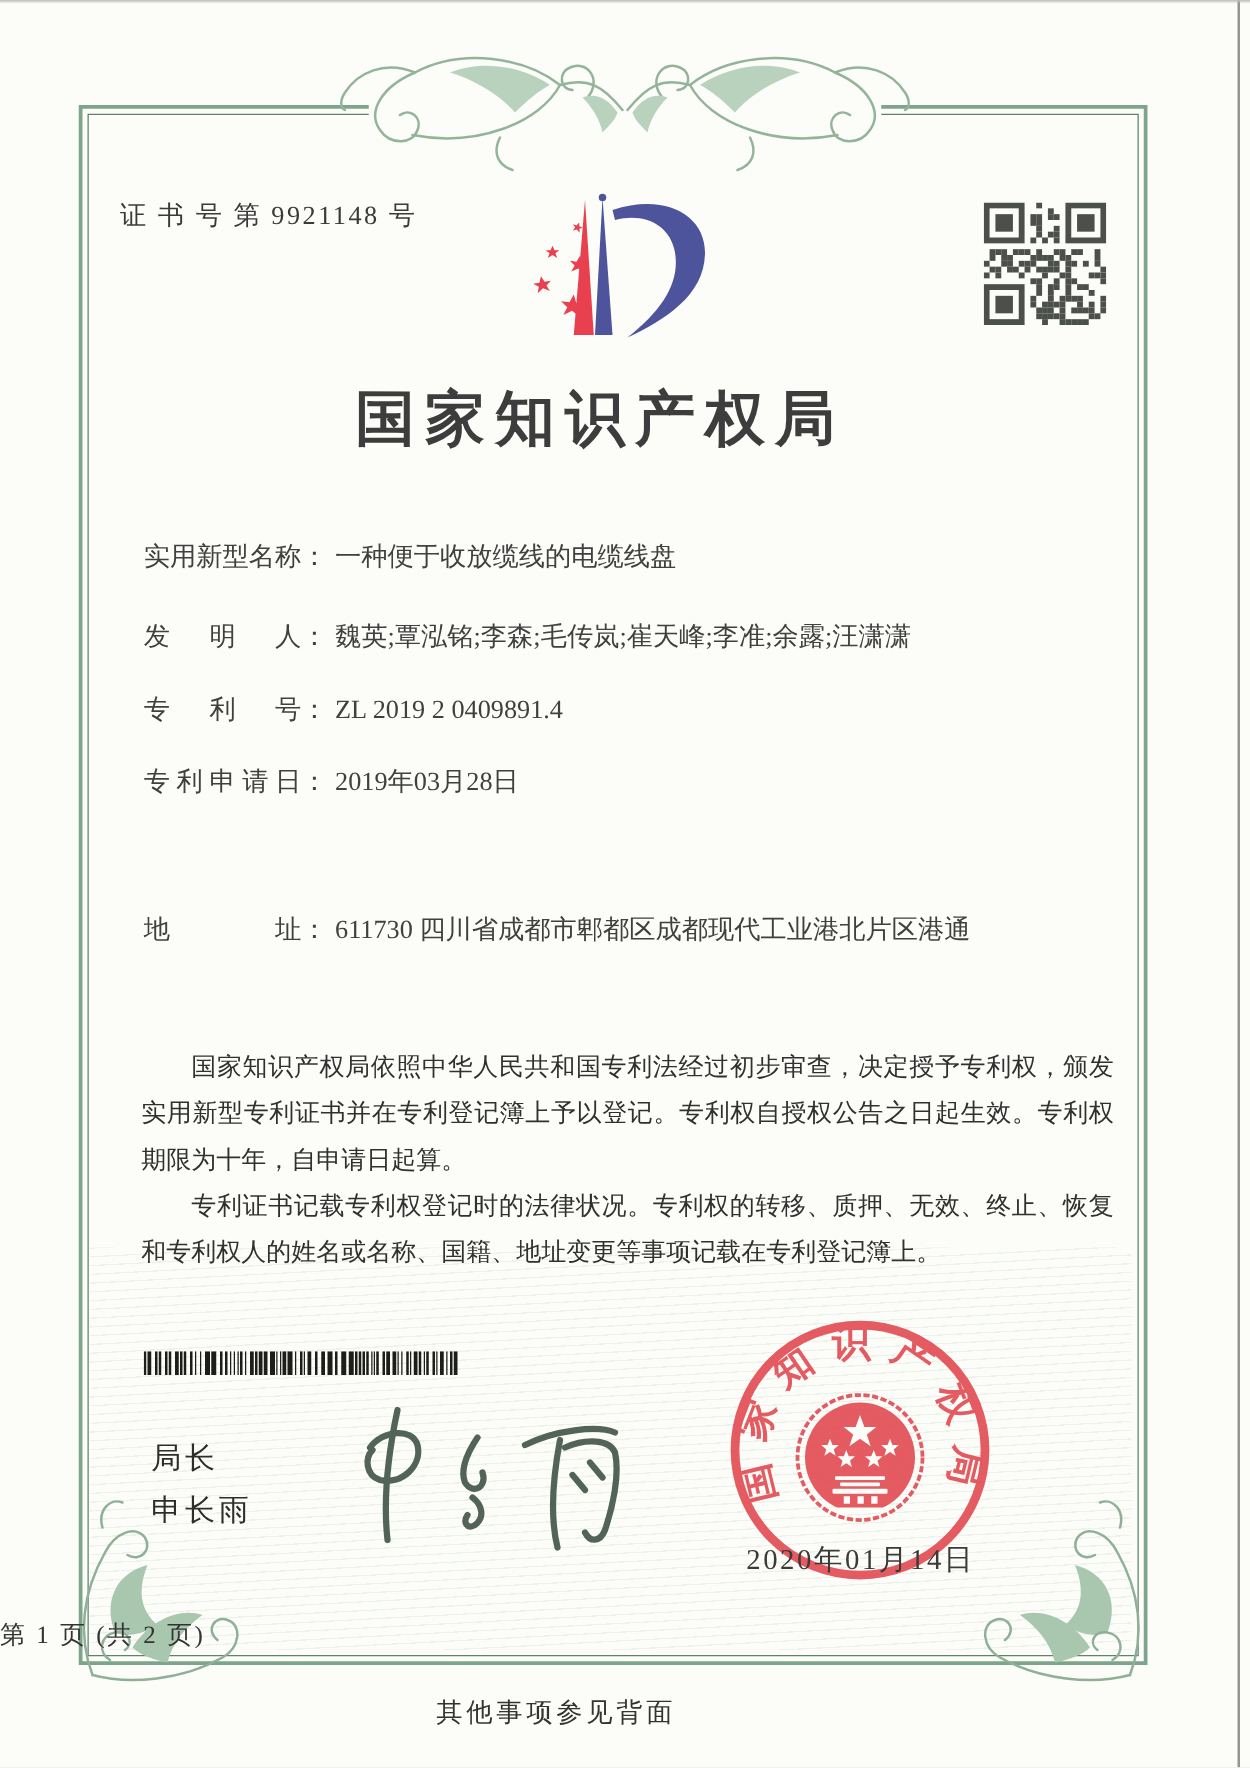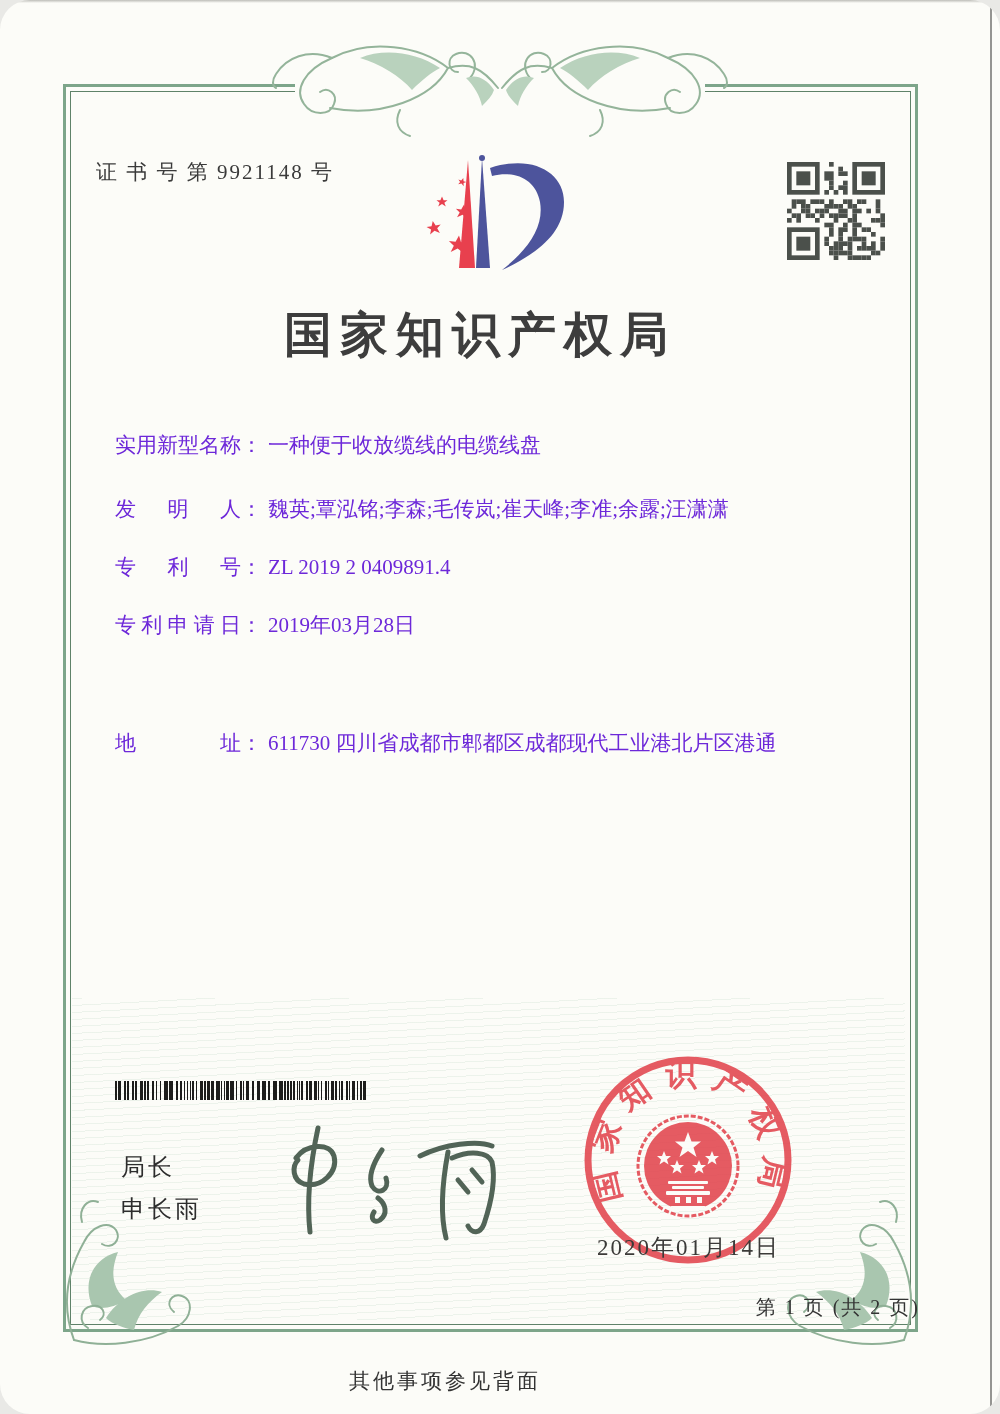--- a/index.html
+++ b/index.html
@@ -1,43 +1,43 @@
 <!DOCTYPE html>
 <html><head>
 <meta charset="utf-8">
 <style>
   html,body{margin:0;padding:0;background:#e9e9e6;}
   .paper{
     position:relative;width:1000px;height:1414px;margin:0 auto;
     background:#fcfcf8;overflow:hidden;
-    font-family:"Liberation Serif","DejaVu Serif",serif;color:#2f2f2f;border-radius:30px;
+    font-family:"Liberation Serif","DejaVu Serif",serif;color:#2f2f2f;
   }
   .scan-edge-right{position:absolute;top:0;right:8px;width:2px;height:1414px;background:#6a6a66;opacity:.7;}
   .scan-edge-top{position:absolute;top:0;left:0;width:100%;height:3px;background:linear-gradient(#bdbdb8,rgba(255,255,255,0));}
   .frame{position:absolute;left:63px;top:84px;width:849px;height:1242px;border:3px solid #7da58a;}
   .frame-inner{position:absolute;left:4px;top:4px;right:4px;bottom:4px;border:1px solid #5f8269;}
   .guilloche{
     position:absolute;left:72px;top:998px;width:833px;height:322px;
     background:repeating-linear-gradient(177deg,rgba(140,185,155,.14) 0 1px,rgba(255,255,255,0) 1px 7px);
     pointer-events:none;
   }
   .cert-no{position:absolute;left:96px;top:158px;font-size:21px;letter-spacing:2px;color:#3a3a3a;}
   .title{position:absolute;left:0;top:303px;width:960px;text-align:center;
     font-size:48px;font-weight:700;letter-spacing:8px;color:#3d3d3d;}
-  .frow{position:absolute;left:115px;font-size:21px;color:#6d28d9;width:790px;line-height:34px;}
+  .frow{position:absolute;left:115px;font-size:21px;color:#404040;width:790px;line-height:34px;}
   .flabel{display:inline-block;width:126px;text-align:justify;text-align-last:justify;vertical-align:top;}
   .fcolon{display:inline-block;vertical-align:top;}
   .fvalue{display:inline-block;margin-left:6px;vertical-align:top;max-width:640px;}
   .addr-l2{display:block;margin-left:0;}
   .grant2{position:absolute;left:373px;top:0;}
   .body-text{position:absolute;left:113px;top:836px;width:778px;font-size:20px;line-height:37px;text-align:justify;color:#303030;}
   .body-text p{margin:0;text-indent:2em;}
   .issuer{position:absolute;left:121px;top:1146px;font-family:Liberation Sans, sans-serif;font-size:24px;color:#2d2d2d;line-height:42px;letter-spacing:3px;}
-  .page-num{position:absolute;left:0;top:1294px;width:920px;text-align:right;font-size:20px;color:#333;letter-spacing:2px;}
-  .back-note{position:absolute;left:0;top:1356px;width:890px;text-align:center;font-size:21px;color:#333;letter-spacing:3px;margin-top:11px;}
+  .page-num{position:absolute;left:0;top:1294px;width:920px;text-align:left;font-size:20px;color:#333;letter-spacing:2px;}
+  .back-note{position:absolute;left:0;top:1356px;width:890px;text-align:center;font-size:21px;color:#333;letter-spacing:3px;}
   .seal-date{position:absolute;left:597px;top:1232px;font-size:23px;letter-spacing:2px;color:#3b3a38;z-index:6;}
   svg{display:block;}
   .abs{position:absolute;}
 </style>
 </head>
 <body>
 
 <div class="paper">
 
   <div class="frame">
@@ -259,20 +259,24 @@
   <div class="frow" style="top:550px;">
     <span class="flabel">专利号</span><span class="fcolon">：</span><span class="fvalue">ZL 2019 2 0409891.4</span>
   </div>
   <div class="frow" style="top:608px;text-decoration:underline;">
     <span class="flabel">专利申请日</span><span class="fcolon">：</span><span class="fvalue">2019年03月28日</span>
   </div>
   <div class="frow" style="top:726px;">
     <span class="flabel">地址</span><span class="fcolon">：</span><span class="fvalue"><span>611730 四川省成都市郫都区成都现代工业港北片区港通</span></span>
   </div>
 
+  <div class="body-text">
+    <p>国家知识产权局依照中华人民共和国专利法经过初步审查，决定授予专利权，颁发实用新型专利证书并在专利登记簿上予以登记。专利权自授权公告之日起生效。专利权期限为十年，自申请日起算。</p>
+    <p>专利证书记载专利权登记时的法律状况。专利权的转移、质押、无效、终止、恢复和专利权人的姓名或名称、国籍、地址变更等事项记载在专利登记簿上。</p>
+  </div>
 
   <svg id="barcode" class="abs" style="left:115px;top:1081px;" width="258" height="19" viewBox="0 0 258 19">
       <rect x="0" y="0" width="2" height="19" fill="#1d1d1b"></rect>
       <rect x="3" y="0" width="3" height="19" fill="#1d1d1b"></rect>
       <rect x="9" y="0" width="2" height="19" fill="#1d1d1b"></rect>
       <rect x="12" y="0" width="2" height="19" fill="#1d1d1b"></rect>
       <rect x="17" y="0" width="2" height="19" fill="#1d1d1b"></rect>
       <rect x="20" y="0" width="2" height="19" fill="#1d1d1b"></rect>
       <rect x="25" y="0" width="3" height="19" fill="#1d1d1b"></rect>
       <rect x="29" y="0" width="2" height="19" fill="#1d1d1b"></rect>

